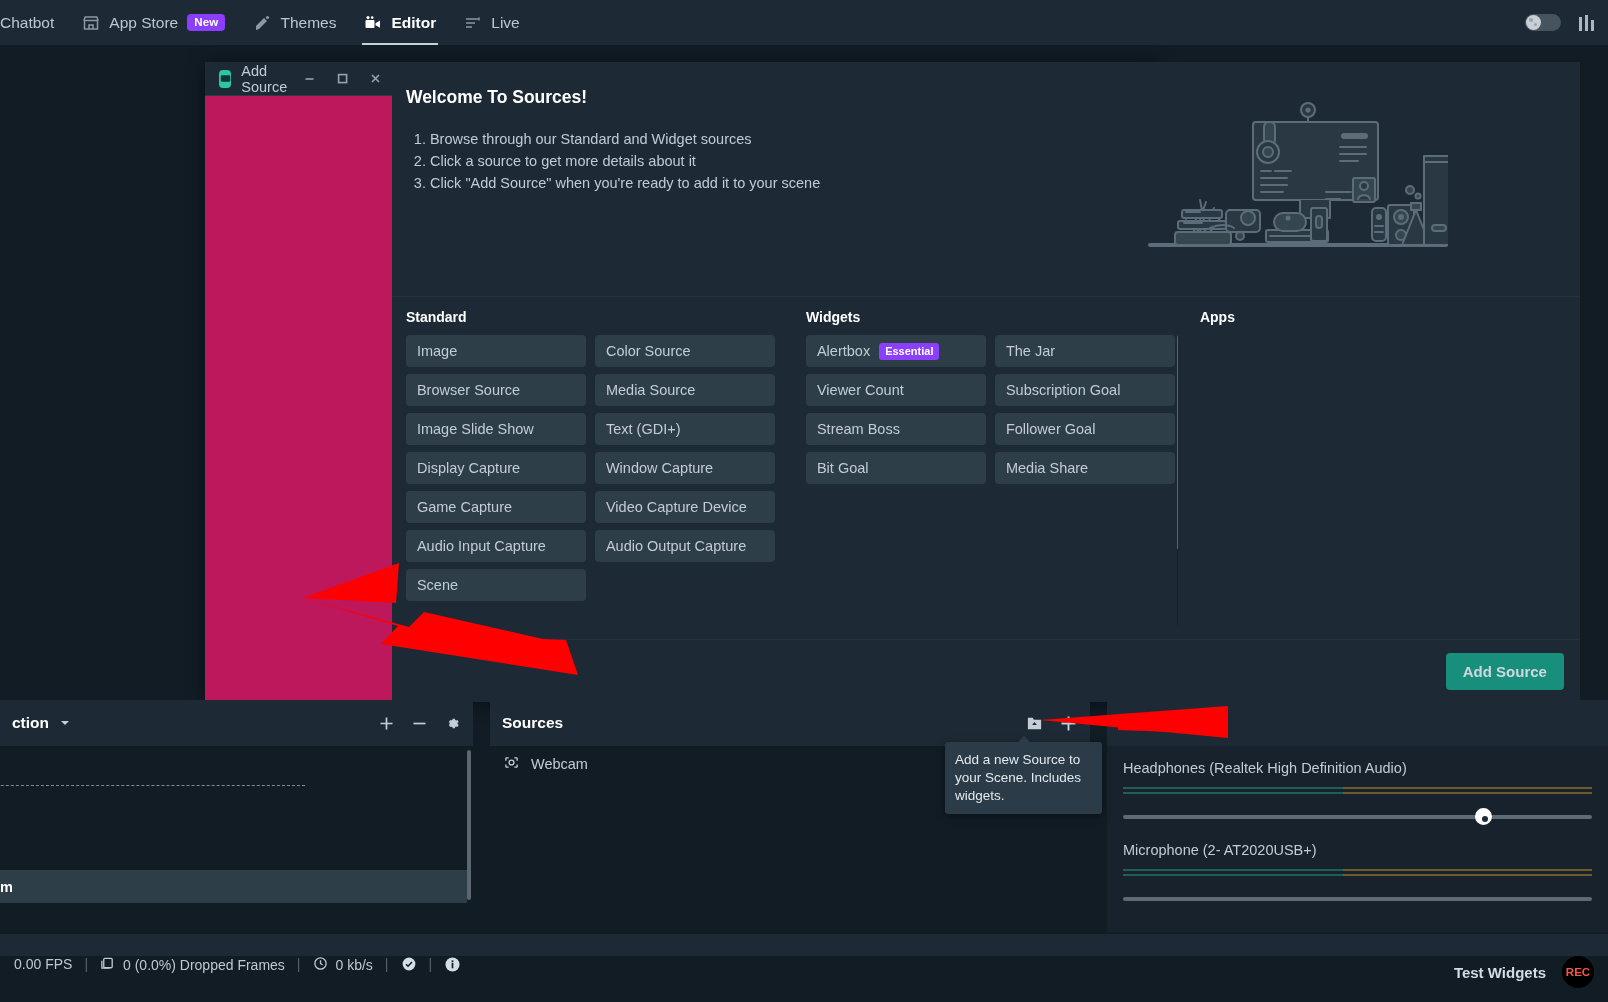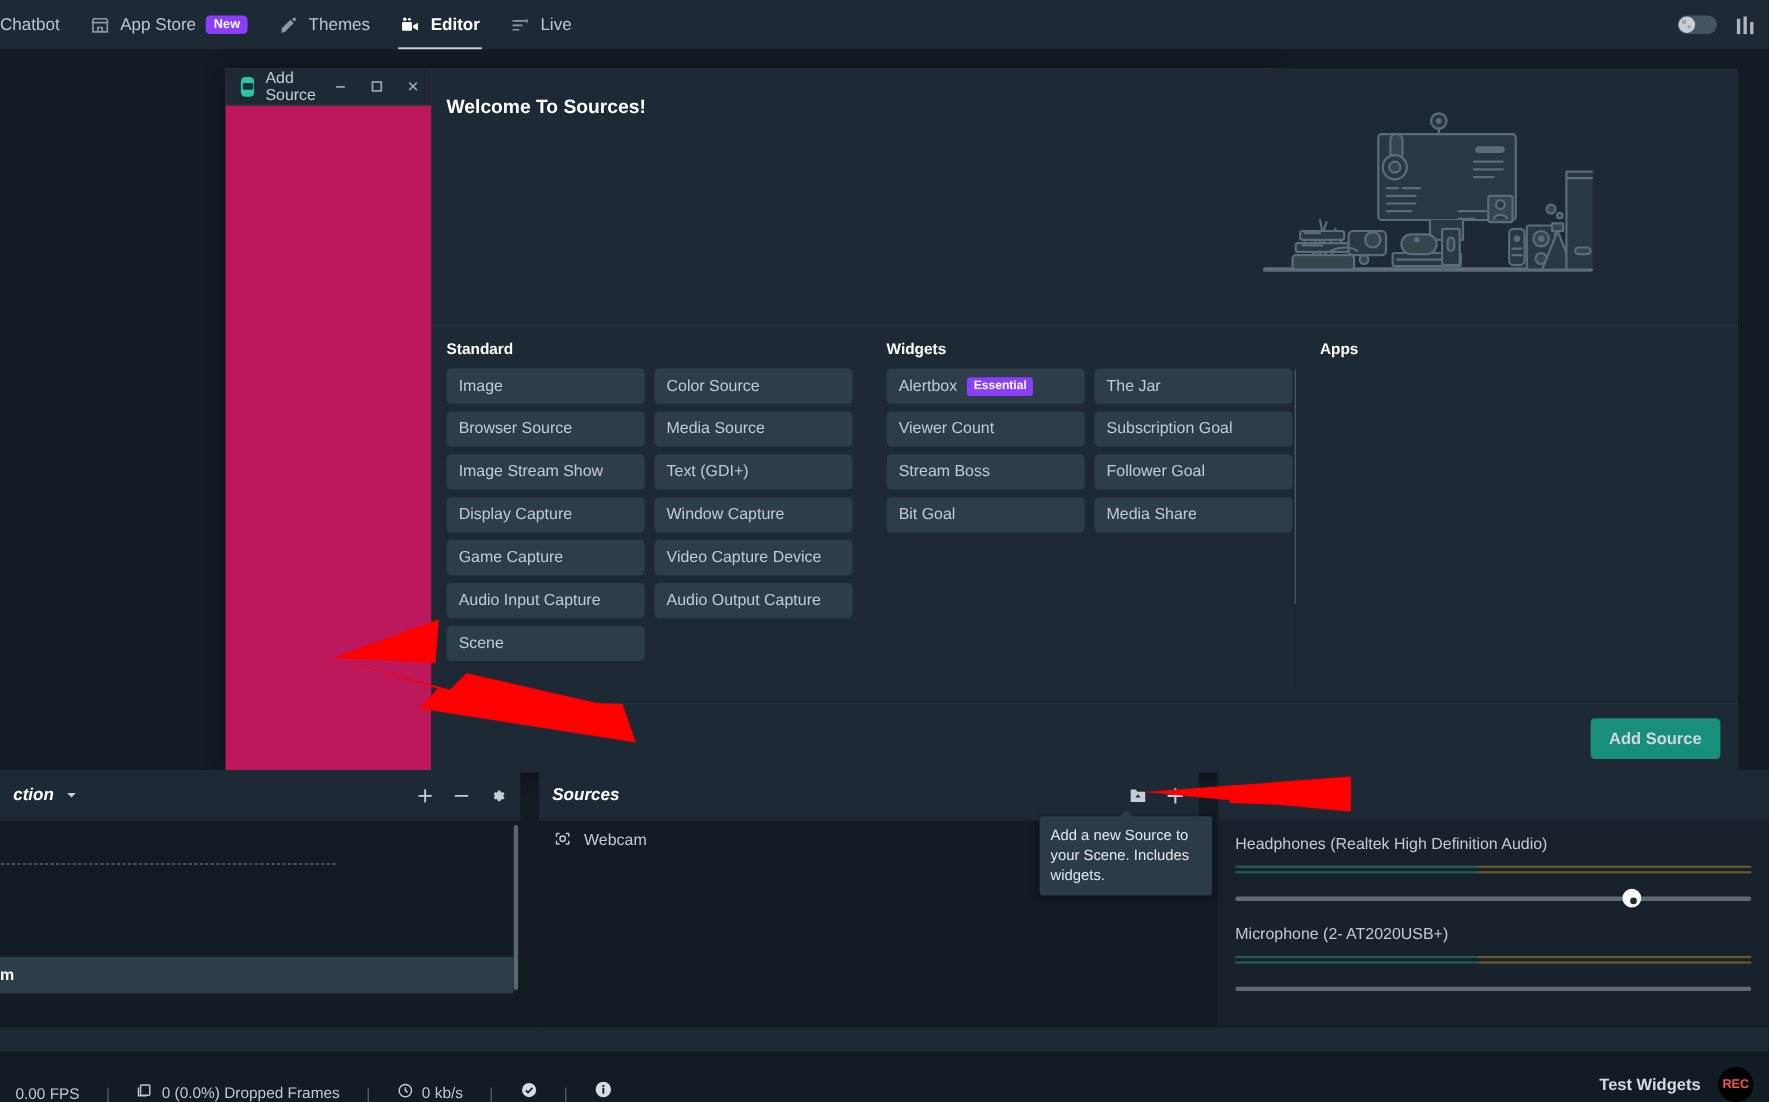--- a/index.html
+++ b/index.html
@@ -131,21 +131,21 @@
   
   .docks { position:absolute; left:0; top:700px; width:1608px; height:232px; display:flex; gap:3px; }
   .dock { background:#17222c; display:flex; flex-direction:column; }
   .dock-scenes  { width: 473px; }
   .dock-sources { width: 600px; margin-left: 14px; }
   .dock-mixer   { flex:1; margin-left: 14px; }
   .dock-head {
     height: 46px; display:flex; align-items:center; padding: 0 12px; gap: 10px;
     background:#1d2a35;
   }
-  .dock-title { color:#ffffff; font-size:15.5px; font-weight:bold;font-style:italic; }
+  .dock-title { color:#ffffff; font-size:15.5px; font-weight:bold; }
   .dock-head-actions { margin-left:auto; display:flex; align-items:center; gap:16px; color:#c2cbd3; }
   .ico-btn { cursor:pointer; display:flex; align-items:center; justify-content:center; color:#c5ced6; }
   .dock-list { flex:1; background:#111c25; position:relative; overflow:hidden; }
   .scene-divider {
     position:absolute; left:-200px; top:39px; width:505px; height:0;
     border-top:1px dashed #9aa7b1; opacity:.8;
   }
   .scene-row-sel {
     position:absolute; left:0; bottom:29px; width:467px; height:33px; background:#2e3e49;
     display:flex; align-items:center; color:#ffffff; font-size:14.5px; font-weight:bold;
@@ -178,22 +178,22 @@
   }
   .tooltip::before {
     content:""; position:absolute; top:-6px; left:72px;
     border-left:7px solid transparent; border-right:7px solid transparent;
     border-bottom:7px solid #2b3b47;
   }
 
   
   .statusbar {
     position:absolute; left:0; bottom:0; width:1608px; height:46px;
-    background:#111c25; display:flex; align-items:flex-end; padding: 0 14px;
-    color:#c0c9d1; font-size:14px; gap:12px;
+    background:#111c25; display:flex; align-items:flex-start; padding: 0 14px;
+    color:#c0c9d1; font-size:14px; gap:0;
   }
   .status-seg { display:flex; align-items:center; gap:8px; }
   .status-sep { color:#55626c; margin: 0 12px; }
   .status-right { margin-left:auto; display:flex; align-items:center; gap:16px; }
   .rec-circle {
     width:32px; height:32px; border-radius:50%; background:#000000;
     display:flex; align-items:center; justify-content:center;
     color:#f2574a; font-size:11.5px; font-weight:bold; cursor:pointer;
   }
   .status-strip { position:absolute; left:0; bottom:46px; width:1608px; height:22px; background:#1d2a35; }
@@ -297,20 +297,25 @@
               <path d="M3 3l7 7M10 3l-7 7"></path>
             </svg>
         </div>
       </div>
     </div>
 
     <div class="modal-body">
 
       <div class="welcome">
         <h2>Welcome To Sources!</h2>
+        <ol>
+          <li>Browse through our Standard and Widget sources</li>
+          <li>Click a source to get more details about it</li>
+          <li>Click "Add Source" when you're ready to add it to your scene</li>
+        </ol>
 
         <div class="illustration">
           <svg viewBox="0 0 300 158" width="300" height="158" fill="none" stroke="#5c6d79" stroke-width="2" stroke-linejoin="round" stroke-linecap="round">
 
             <circle cx="160" cy="10" r="7" fill="#2a3844"></circle>
               <circle cx="160" cy="10" r="2.6" fill="#5c6d79" stroke="none"></circle>
             <path d="M160 17v5"></path>
 
             <rect x="105" y="22" width="125" height="78" rx="3" fill="#2a3844"></rect>
 
@@ -383,21 +388,21 @@
             <div class="tile">
                 <span>Color Source</span>
               </div>
             <div class="tile">
                 <span>Browser Source</span>
               </div>
             <div class="tile">
                 <span>Media Source</span>
               </div>
             <div class="tile">
-                <span>Image Stream Show</span>
+                <span>Image Slide Show</span>
               </div>
             <div class="tile">
                 <span>Text (GDI+)</span>
               </div>
             <div class="tile">
                 <span>Display Capture</span>
               </div>
             <div class="tile">
                 <span>Window Capture</span>
               </div>

